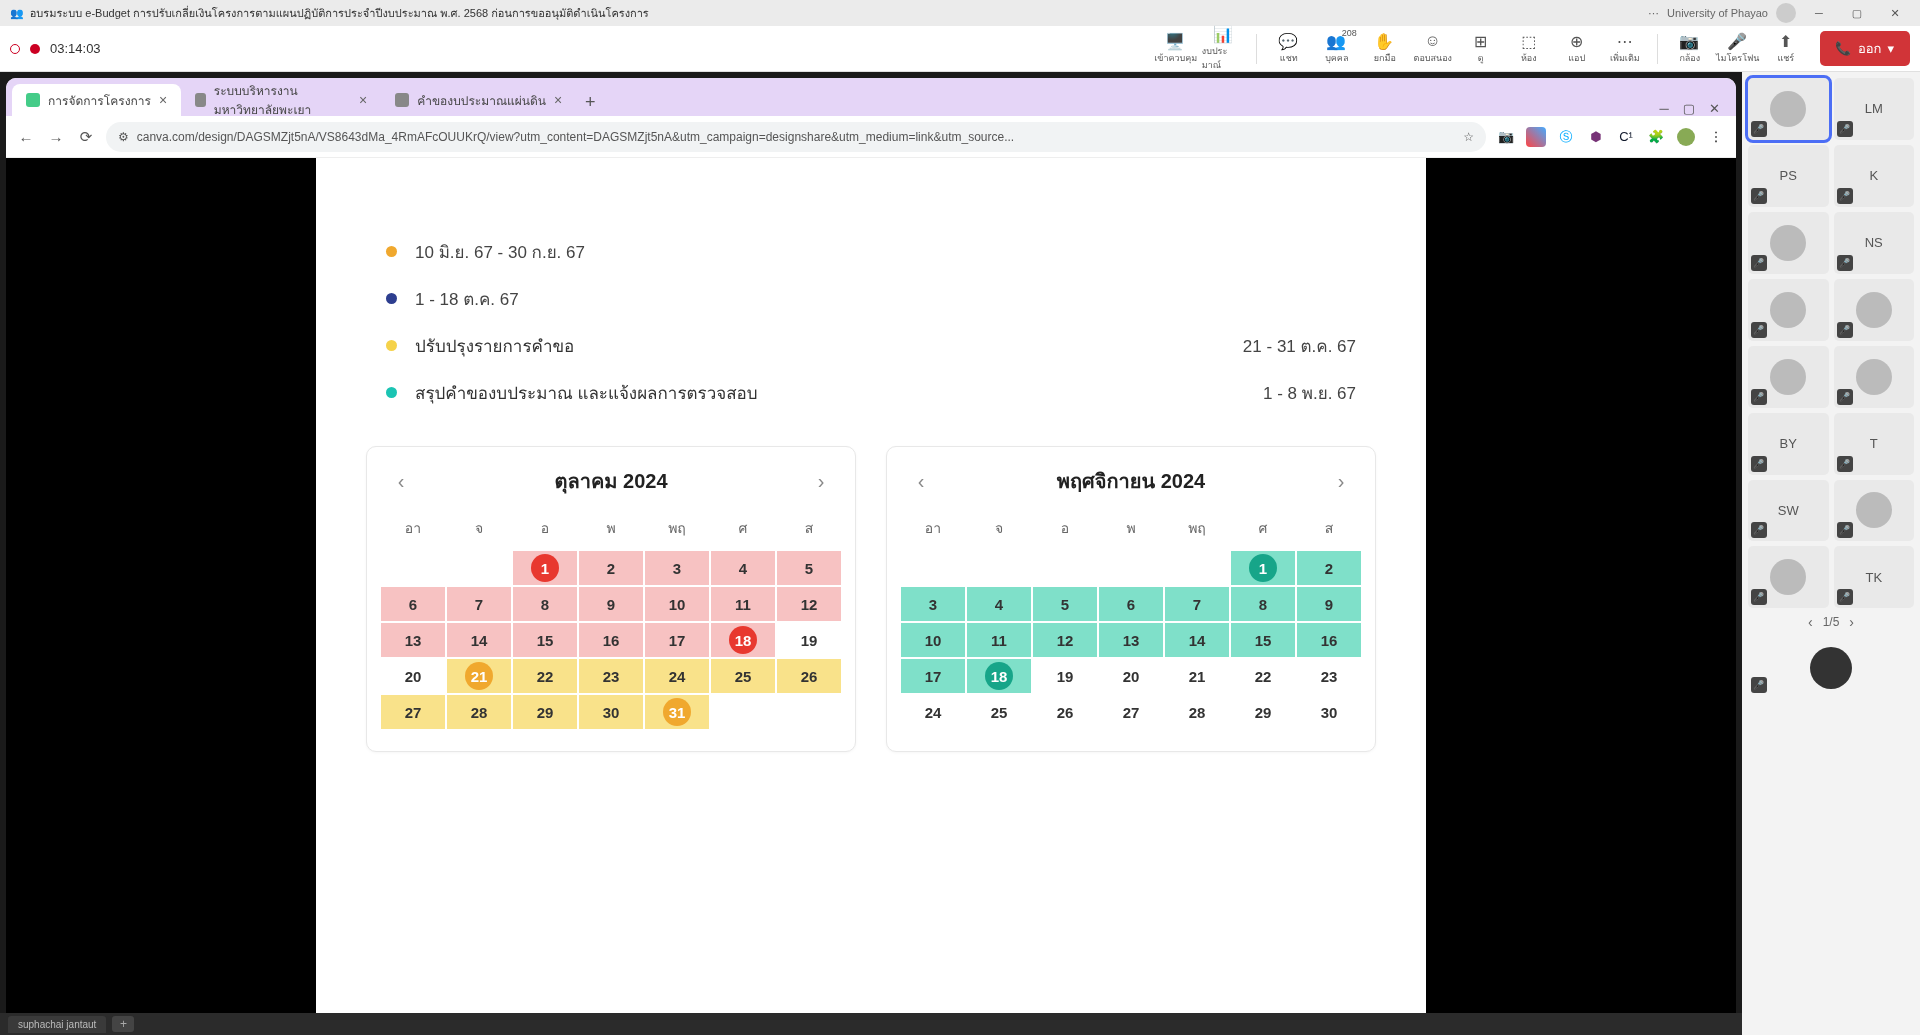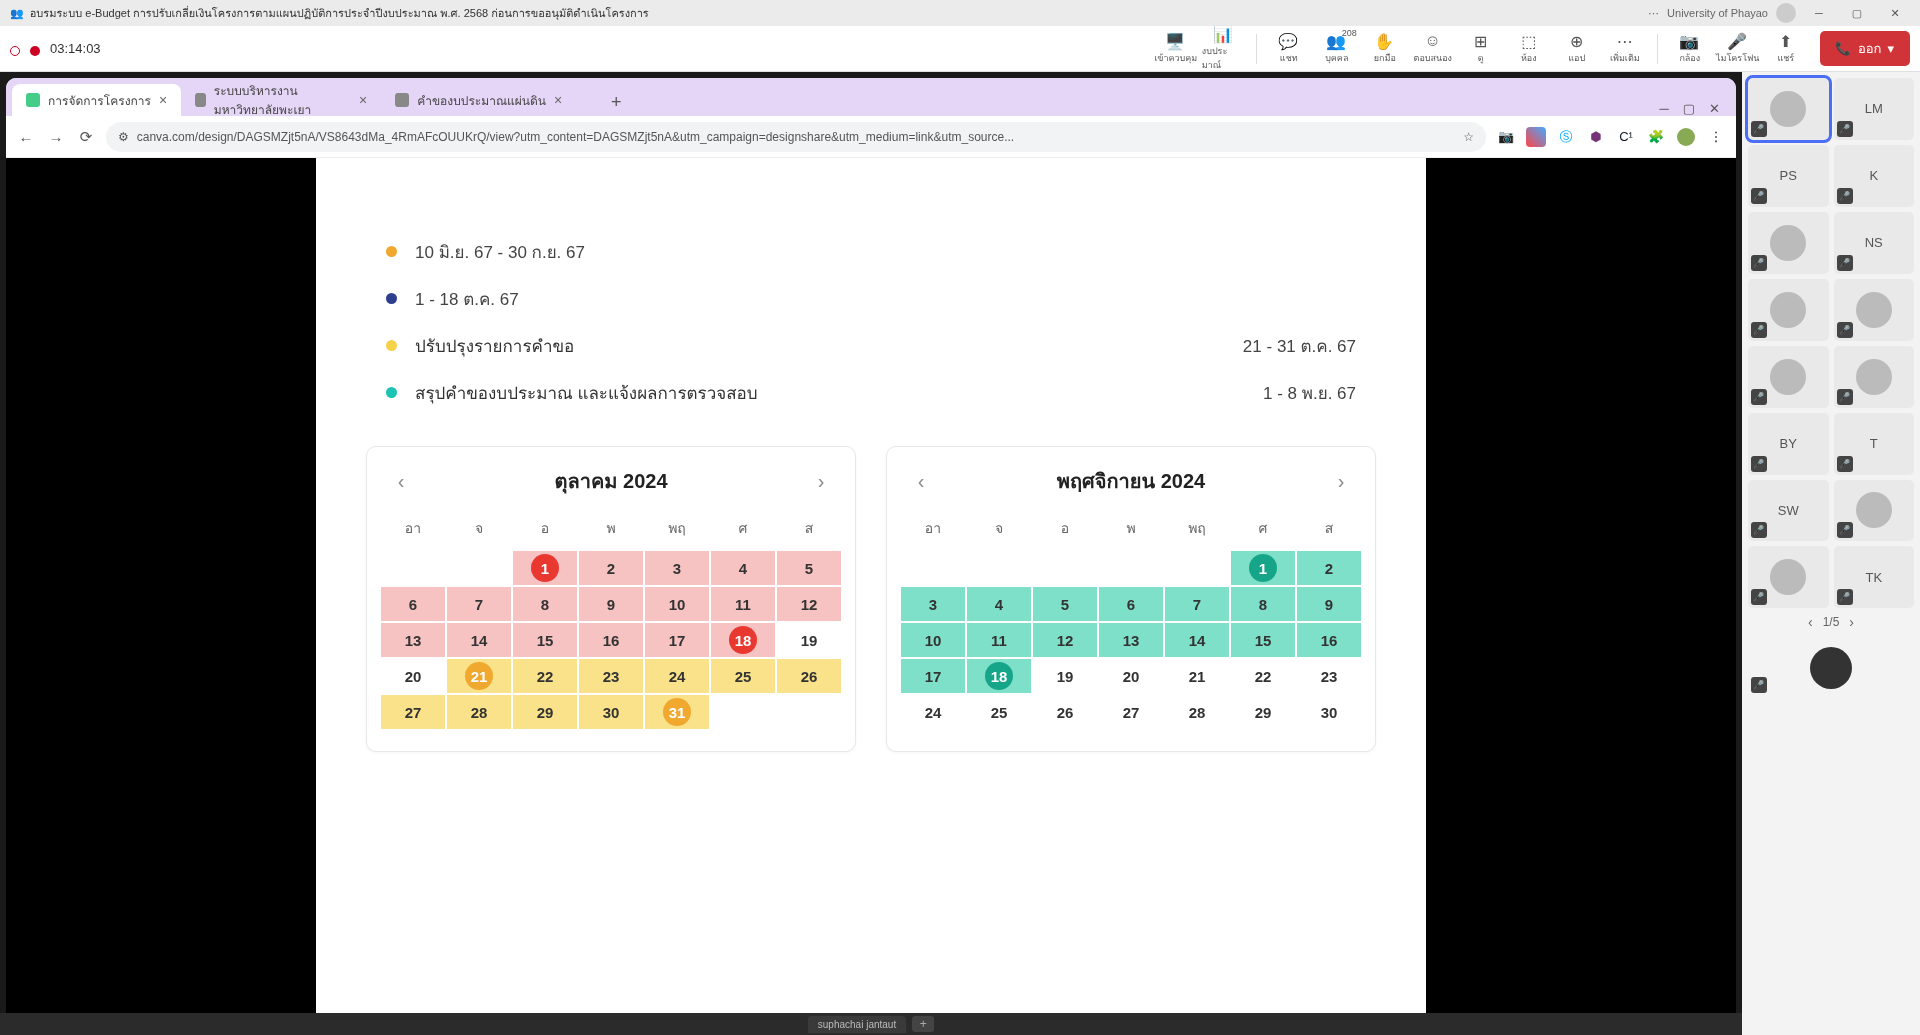--- a/index.html
+++ b/index.html
@@ -7,41 +7,41 @@
 
 
 .teams-topbar { height: 26px; background: #ebebeb; display: flex; align-items: center; padding: 0 10px; font-size: 11px; color: #333; }
 .teams-topbar .title { flex: 1; margin-left: 6px; }
 .teams-topbar .right { display: flex; align-items: center; gap: 8px; color: #666; }
 .teams-topbar .avatar { width: 20px; height: 20px; border-radius: 50%; background: #ccc; }
 .win-ctrl { width: 30px; text-align: center; color: #555; cursor: pointer; }
 
 
 .meeting-bar { height: 46px; background: #fff; display: flex; align-items: center; padding: 0 10px; border-bottom: 1px solid #e0e0e0; }
-.rec-group { display: flex; align-items: flex-end; gap: 10px; }
+.rec-group { display: flex; align-items: center; gap: 10px; }
 .rec-dot { width: 10px; height: 10px; border: 1.5px solid #c02; border-radius: 50%; }
 .rec-fill { width: 10px; height: 10px; background: #c02; border-radius: 50%; }
 .rec-time { font-size: 13px; color: #333; }
 .meeting-tools { margin-left: auto; display: flex; align-items: center; gap: 4px; }
 .tool-btn { display: flex; flex-direction: column; align-items: center; justify-content: center; width: 44px; height: 40px; font-size: 9px; color: #555; position: relative; cursor: pointer; }
 .tool-btn .icon { font-size: 16px; height: 18px; }
 .tool-btn .lbl { margin-top: 1px; }
 .tool-btn .badge { position: absolute; top: -1px; right: 2px; font-size: 9px; color: #555; }
 .sep { width: 1px; height: 30px; background: #ddd; margin: 0 6px; }
 .leave-btn { background: #d13438; color: #fff; padding: 7px 16px; border-radius: 5px; font-size: 13px; display: flex; align-items: center; gap: 6px; cursor: pointer; margin-left: 8px; }
 
 
 .main-area { display: flex; height: calc(100vh - 72px); }
 
 
 .share-region { flex: 1; display: flex; flex-direction: column; }
 .browser-window { flex: 1; display: flex; flex-direction: column; background: #fff; border-radius: 10px 10px 0 0; margin: 6px 6px 0 6px; overflow: hidden; }
 
 
-.tab-strip { height: 38px; background: #e5d5f7; display: flex; align-items: flex-end; padding: 0 6px; gap: 26px; }
+.tab-strip { height: 38px; background: #e5d5f7; display: flex; align-items: flex-end; padding: 0 6px; }
 .tab { height: 32px; display: flex; align-items: center; padding: 0 14px; font-size: 12px; color: #444; gap: 8px; border-radius: 8px 8px 0 0; max-width: 200px; cursor: pointer; }
 .tab.active { background: #fff; }
 .tab .favicon { width: 14px; height: 14px; border-radius: 3px; }
 .tab .tab-close { font-size: 14px; color: #666; }
 .new-tab { width: 28px; height: 28px; display: flex; align-items: center; justify-content: center; font-size: 18px; color: #555; cursor: pointer; }
 .tab-strip .winctrls { margin-left: auto; display: flex; gap: 14px; padding: 0 10px; color: #555; font-size: 13px; }
 
 
 .addr-bar { height: 42px; background: #fff; display: flex; align-items: center; padding: 0 10px; gap: 10px; border-bottom: 1px solid #eee; }
 .nav-ico { width: 20px; text-align: center; color: #555; font-size: 15px; cursor: pointer; }
@@ -70,21 +70,21 @@
 .cal-dow { text-align: center; font-size: 14px; color: #666; padding: 6px 0 10px; font-weight: 500; }
 .cal-day { height: 34px; display: flex; align-items: center; justify-content: center; font-size: 15px; font-weight: 600; color: #333; position: relative; }
 .cal-day.pink { background: #f7c2c2; }
 .cal-day.yellow { background: #f9e28a; }
 .cal-day.teal { background: #7fe0c9; }
 .cal-day .circle { width: 28px; height: 28px; border-radius: 50%; display: flex; align-items: center; justify-content: center; color: #fff; }
 .circle.red { background: #e8382f; }
 .circle.orange { background: #f0a82e; }
 .circle.green { background: #17a589; }
 
-.bottom-taskbar { height: 22px; background: #2b2b2b; display: flex; align-items: center; padding: 0 8px; justify-content: center; }
+.bottom-taskbar { height: 22px; background: #2b2b2b; display: flex; align-items: center; padding: 0 8px; }
 .task-tab { background: #3a3a3a; color: #bbb; font-size: 10px; padding: 3px 10px; border-radius: 3px 3px 0 0; }
 .task-plus { width: 22px; height: 16px; background: #444; margin-left: 6px; display: flex; align-items: center; justify-content: center; color: #aaa; font-size: 12px; border-radius: 3px; cursor: pointer; }
 
 
 .participants { width: 178px; background: #f3f3f3; padding: 6px; display: flex; flex-direction: column; }
 .p-grid { display: grid; grid-template-columns: 1fr 1fr; gap: 5px; }
 .p-tile { aspect-ratio: 1.3; background: #e9e9e9; border-radius: 5px; position: relative; display: flex; align-items: center; justify-content: center; font-size: 13px; font-weight: 500; color: #555; overflow: hidden; }
 .p-tile.active { outline: 3px solid #4c6ef5; }
 .p-tile .mic-off { position: absolute; bottom: 3px; left: 3px; width: 16px; height: 16px; background: #444; border-radius: 3px; display: flex; align-items: center; justify-content: center; color: #fff; font-size: 9px; }
 .p-tile .avatar-c { width: 36px; height: 36px; border-radius: 50%; background: #bbb; }

